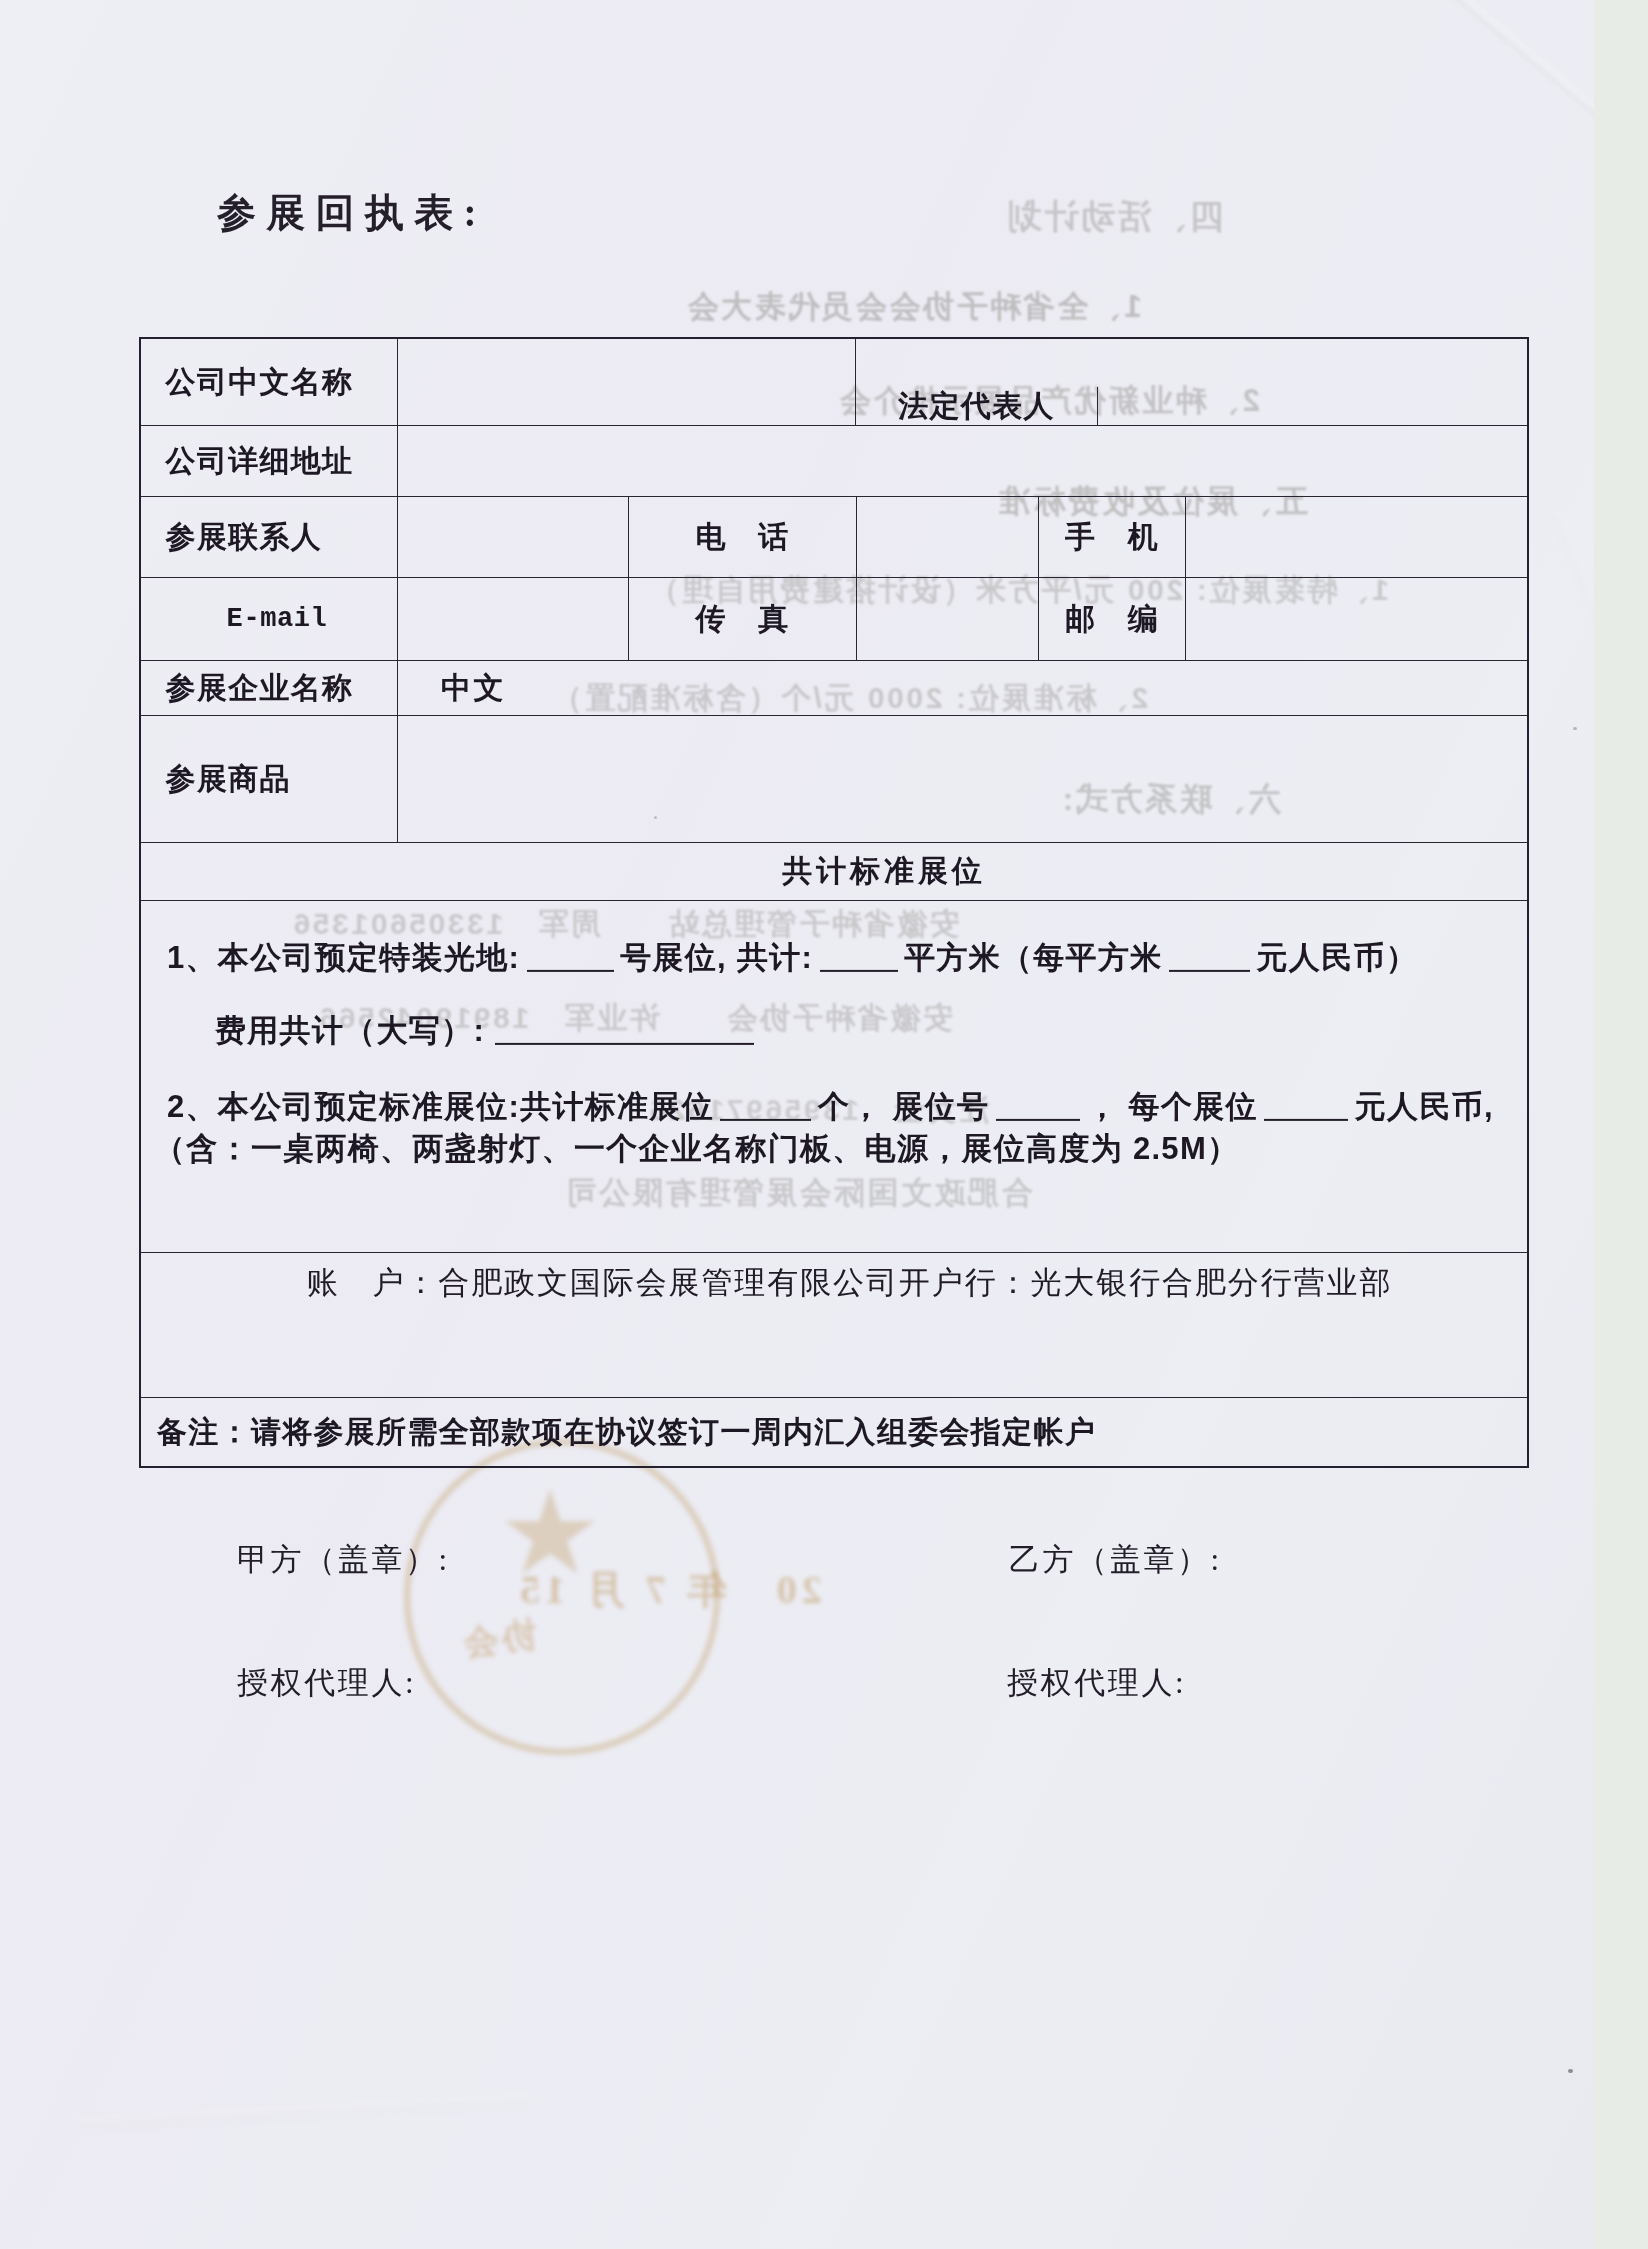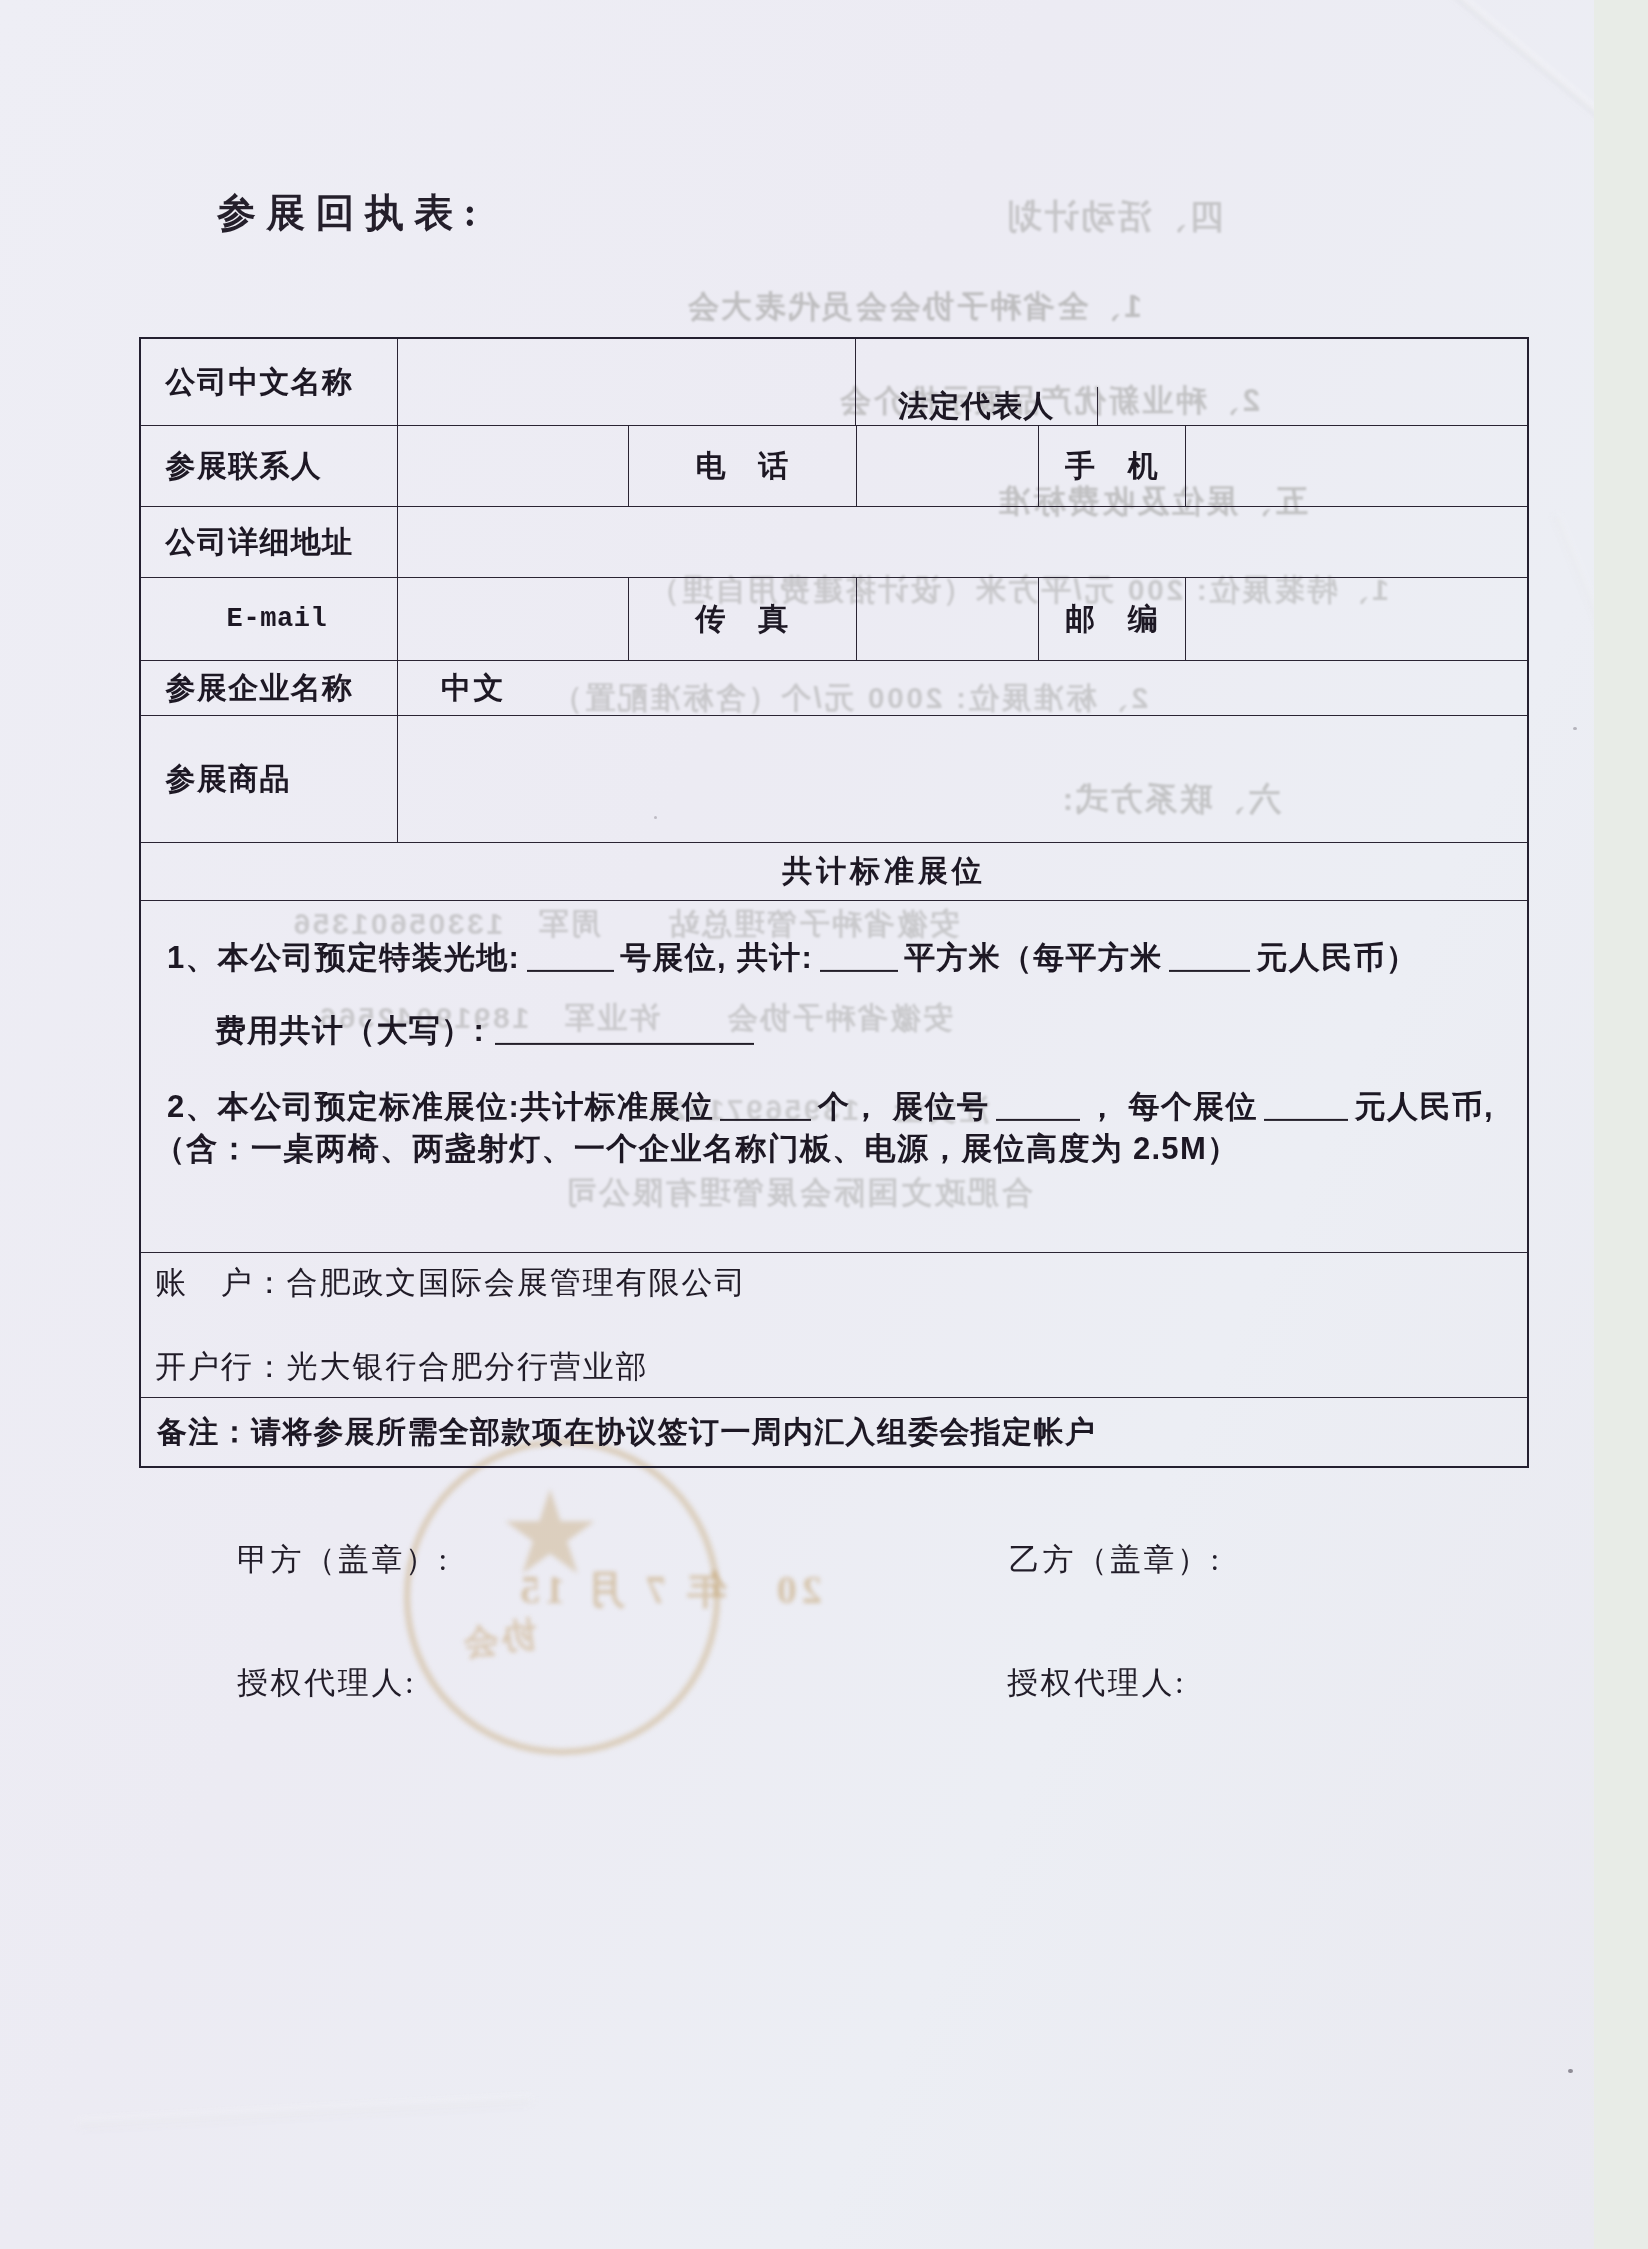--- a/index.html
+++ b/index.html
@@ -112,22 +112,22 @@
   .bl1{left:26px;top:39px;} .bl2{left:74px;top:112px;}
   .bl3{left:26px;top:188px;} .bl4{left:13px;top:230px;font-weight:600;text-align:right;}
   .bl5{left:74px;top:302px;}
   .blank{display:inline-block;border-bottom:2.6px solid #231e29;height:26px;
     transform:translateY(3.9px);margin:0 6.5px;}
   .u135{width:87px;} .u120{width:78px;} .u125{width:81px;}
   .u140{width:91px;} .u130{width:84px;}
   .u400{width:259px;margin-left:10.3px;} .u550{width:356px;margin-left:10.3px;}
 
   
-  .account{flex-direction:column;justify-content:space-between;align-items:flex-start;
-    padding:9px 0 9px 14px;display:flex;}
+  .account{flex-direction:row;justify-content:center;align-items:flex-start;
+    padding:9px 0 9px 31px;display:flex;}
   .acct-line{font-family:"Liberation Serif", serif;font-size:31px;letter-spacing:1.9px;color:#201b27;}
   .remark{font-size:30px;font-weight:700;letter-spacing:1.3px;padding-left:16px;}
 
   
   .sig{
     position:absolute;font-family:"Liberation Serif", serif;
     font-size:31px;letter-spacing:2.6px;color:#221d29;white-space:nowrap;z-index:3;
   }
   .sigA{left:237px;top:1539px;} .sigB{left:1009px;top:1539px;}
   .agA{left:237px;top:1662px;} .agB{left:1007px;top:1662px;}
@@ -165,34 +165,34 @@
 
   <div class="form-table">
 
     <div class="ft-row h134">
       <div class="cell lab w397">公司中文名称</div>
       <div class="cell w709"></div>
       <div class="cell lab-c w374">法定代表人</div>
       <div class="cell grow"></div>
     </div>
 
+    <div class="ft-row h110">
+      <div class="cell lab w397">公司详细地址</div>
+      <div class="cell grow"></div>
+    </div>
+
     <div class="ft-row h126">
       <div class="cell lab w397">参展联系人</div>
       <div class="cell w357"></div>
       <div class="cell lab-c w352">电　话</div>
       <div class="cell w282"></div>
       <div class="cell lab-c w227">手　机</div>
       <div class="cell grow"></div>
     </div>
 
-    <div class="ft-row h110">
-      <div class="cell lab w397">公司详细地址</div>
-      <div class="cell grow"></div>
-    </div>
-
     <div class="ft-row h128">
       <div class="cell email-lab w397">E-mail</div>
       <div class="cell w357"></div>
       <div class="cell lab-c w352">传　真</div>
       <div class="cell w282"></div>
       <div class="cell lab-c w227">邮　编</div>
       <div class="cell grow"></div>
     </div>
 
     <div class="ft-row h85">

